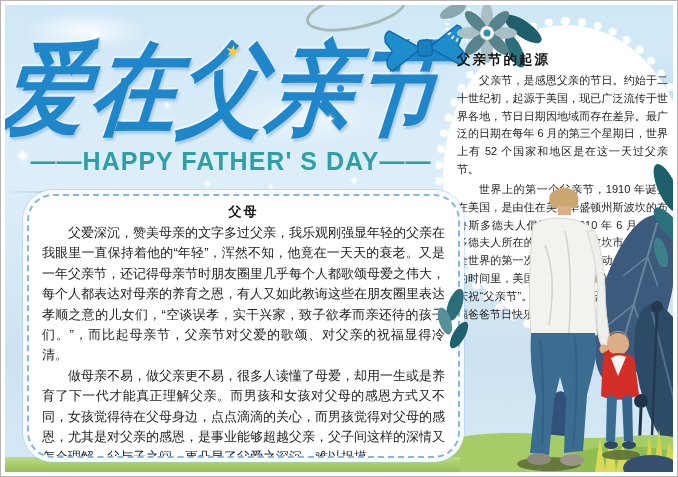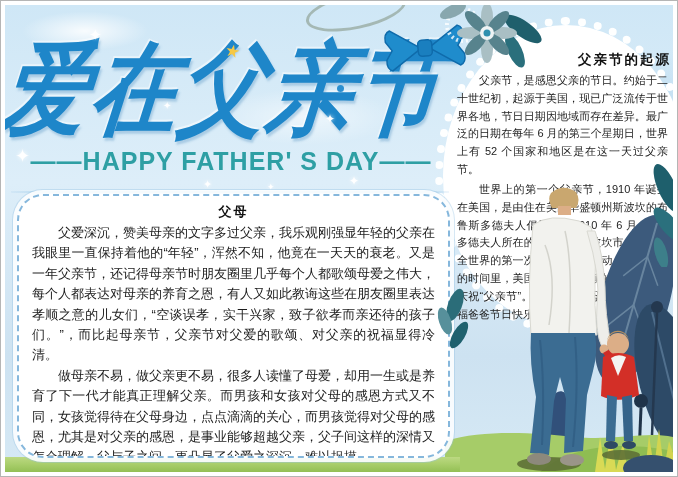--- a/index.html
+++ b/index.html
@@ -29,27 +29,27 @@
   .s7{left:56px;top:188px;font-size:10px;} .s8{left:262px;top:178px;font-size:9px;}
   .star-y{left:220px;top:38px;font-size:17px;color:#f6c844;transform:rotate(12deg);text-shadow:none;}
   .blue-dot{left:332px;top:80px;width:7px;height:7px;border-radius:50%;background:#2b8fd0;}
 
   .planet{left:300px;top:-12px;width:96px;height:30px;border:3px solid rgba(150,168,158,.75);
     border-radius:50%;transform:rotate(-12deg);}
 
   
   .doily{left:430px;top:12px;width:246px;height:302px;background:#fff;background-clip:padding-box;
     border:8px dotted rgba(255,255,255,.97);border-radius:50%;}
-  .origin-h{left:452px;top:46px;width:214px;text-align:right;font-weight:bold;font-size:13.5px;
+  .origin-h{left:452px;top:46px;width:214px;text-align:left;font-weight:bold;font-size:13.5px;
     letter-spacing:2px;color:#111;}
   .origin-t{left:448px;top:67px;width:219px;font-size:11px;line-height:1.62;color:#1d1d1d;text-align:justify;}
   .origin-t p{margin:0 4px 2px;text-indent:2em;}
 
   
-  .main-box{left:12px;top:189px;width:433px;height:264px;background:#fff;border:2px dashed var(--box-border,#85b7dc);
+  .main-box{left:22px;top:189px;width:433px;height:264px;background:#fff;border:2px dashed var(--box-border,#85b7dc);
     border-radius:26px;box-shadow:0 0 0 4px rgba(255,255,255,.9),0 0 0 5px rgba(150,195,228,.4);
     overflow:hidden;box-sizing:border-box;}
   .essay-h{text-align:center;font-weight:bold;font-size:13px;margin:7px 0 2px;color:#111;letter-spacing:2px;}
   .essay-p{font-size:13px;line-height:1.57;text-align:justify;text-indent:2em;margin:0;
     padding:0 13px;color:var(--body-text,#1c1c1c);}
 
   .grass{left:0;bottom:0;width:455px;height:15px;
     background:linear-gradient(180deg,#bcd982 0%,#a6cc68 55%,#93bf55 100%);}
 
   .scene{left:440px;top:180px;width:228px;height:287px;}

